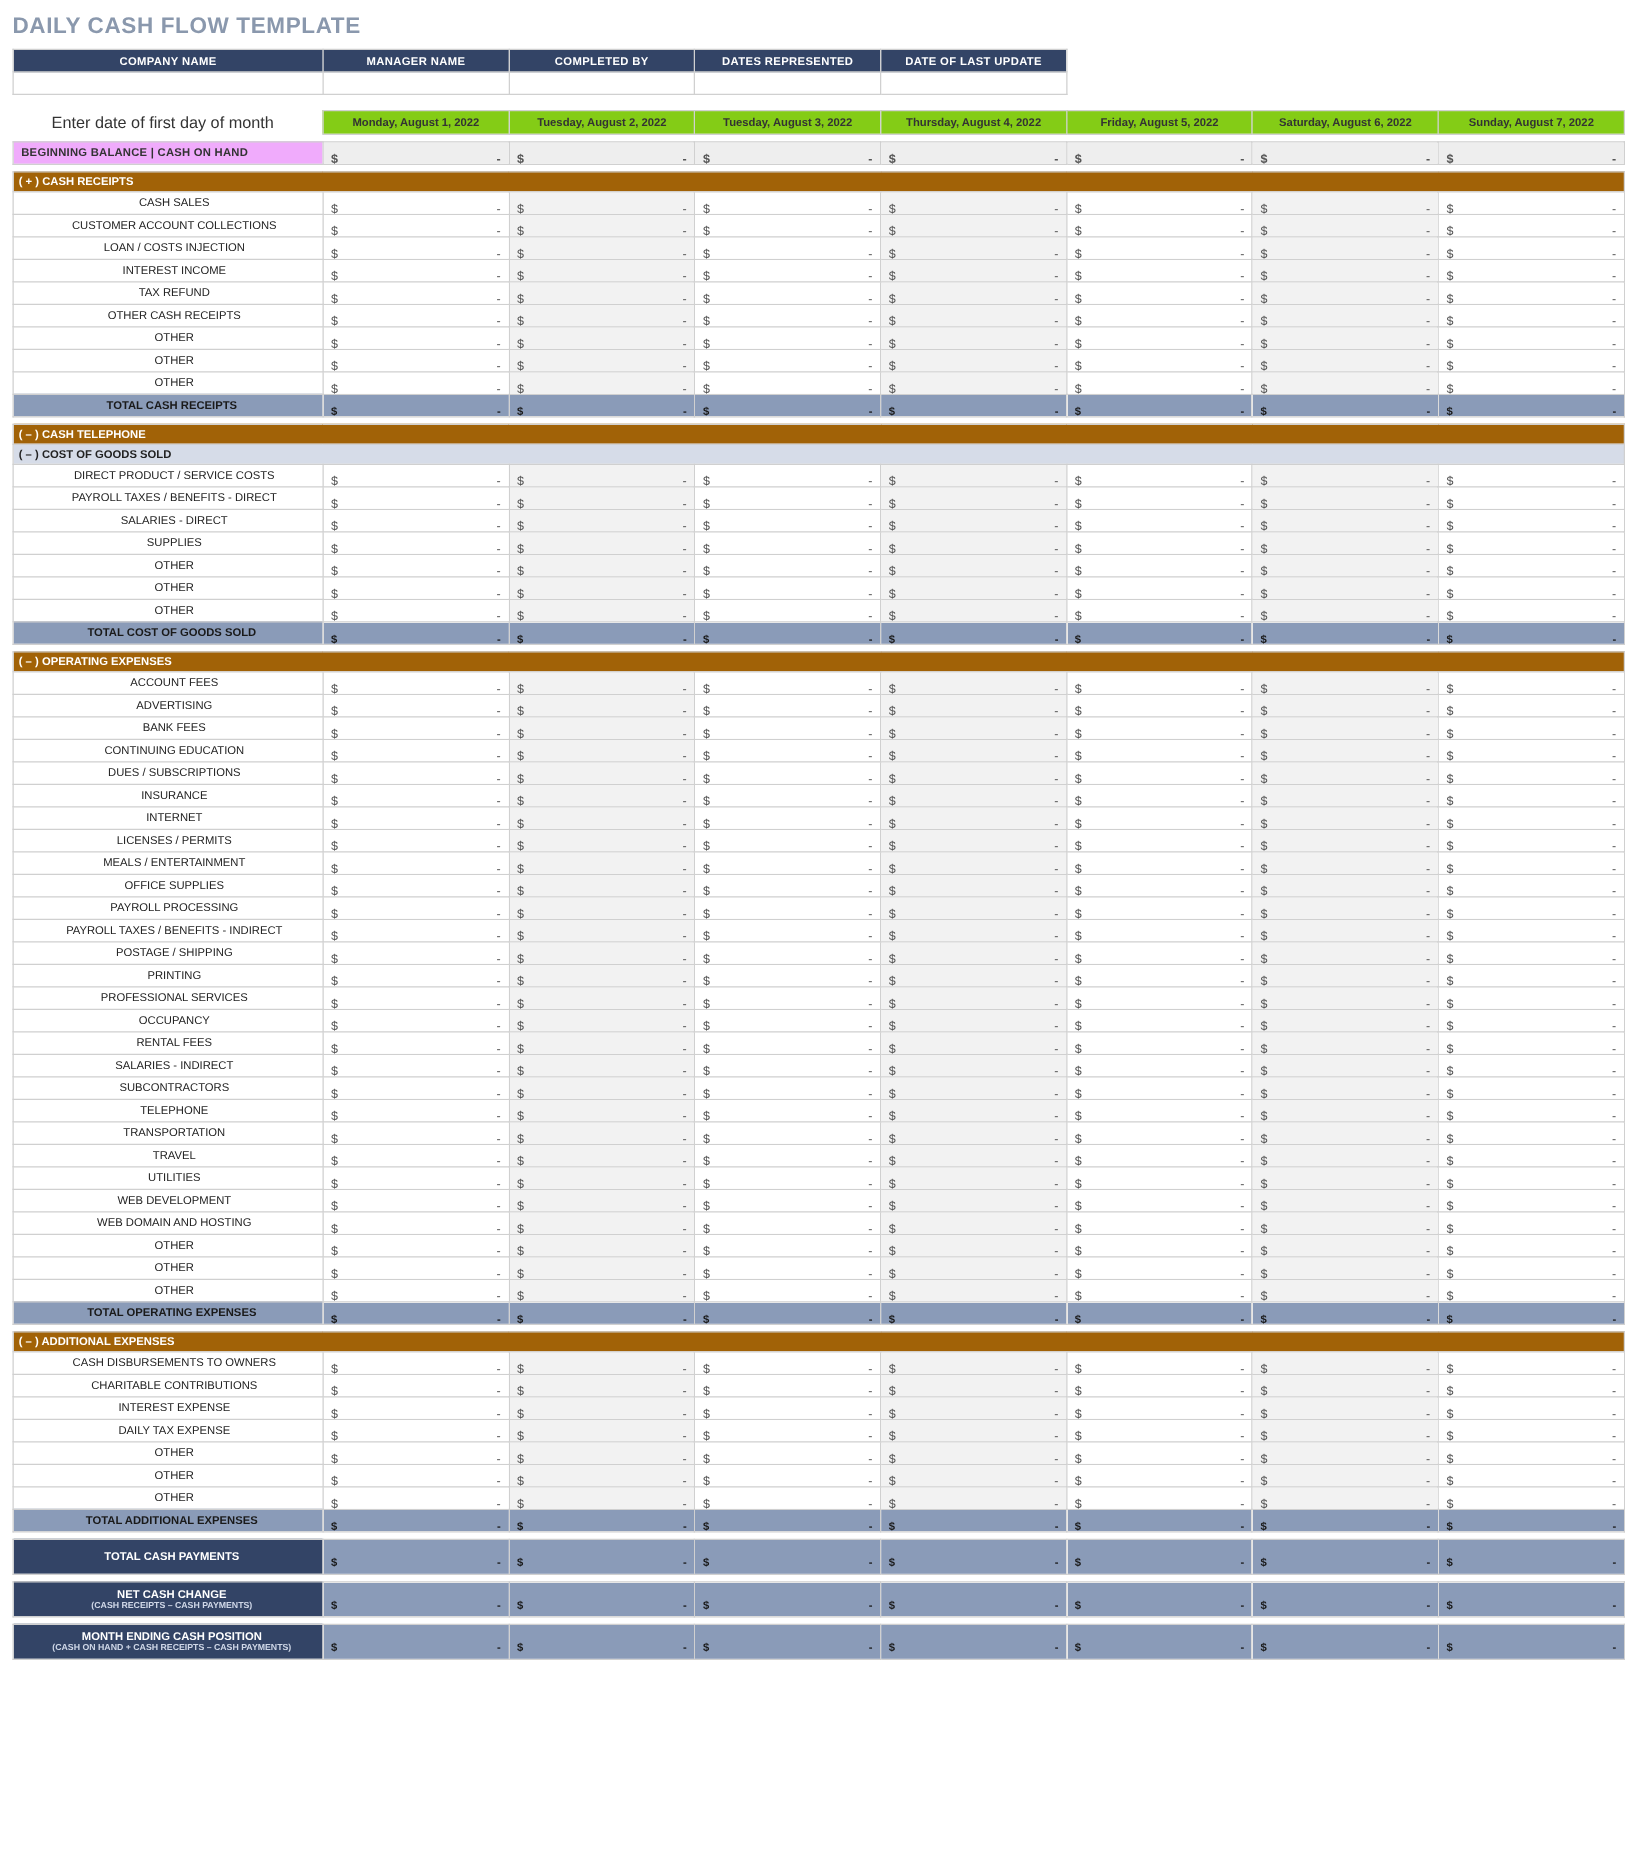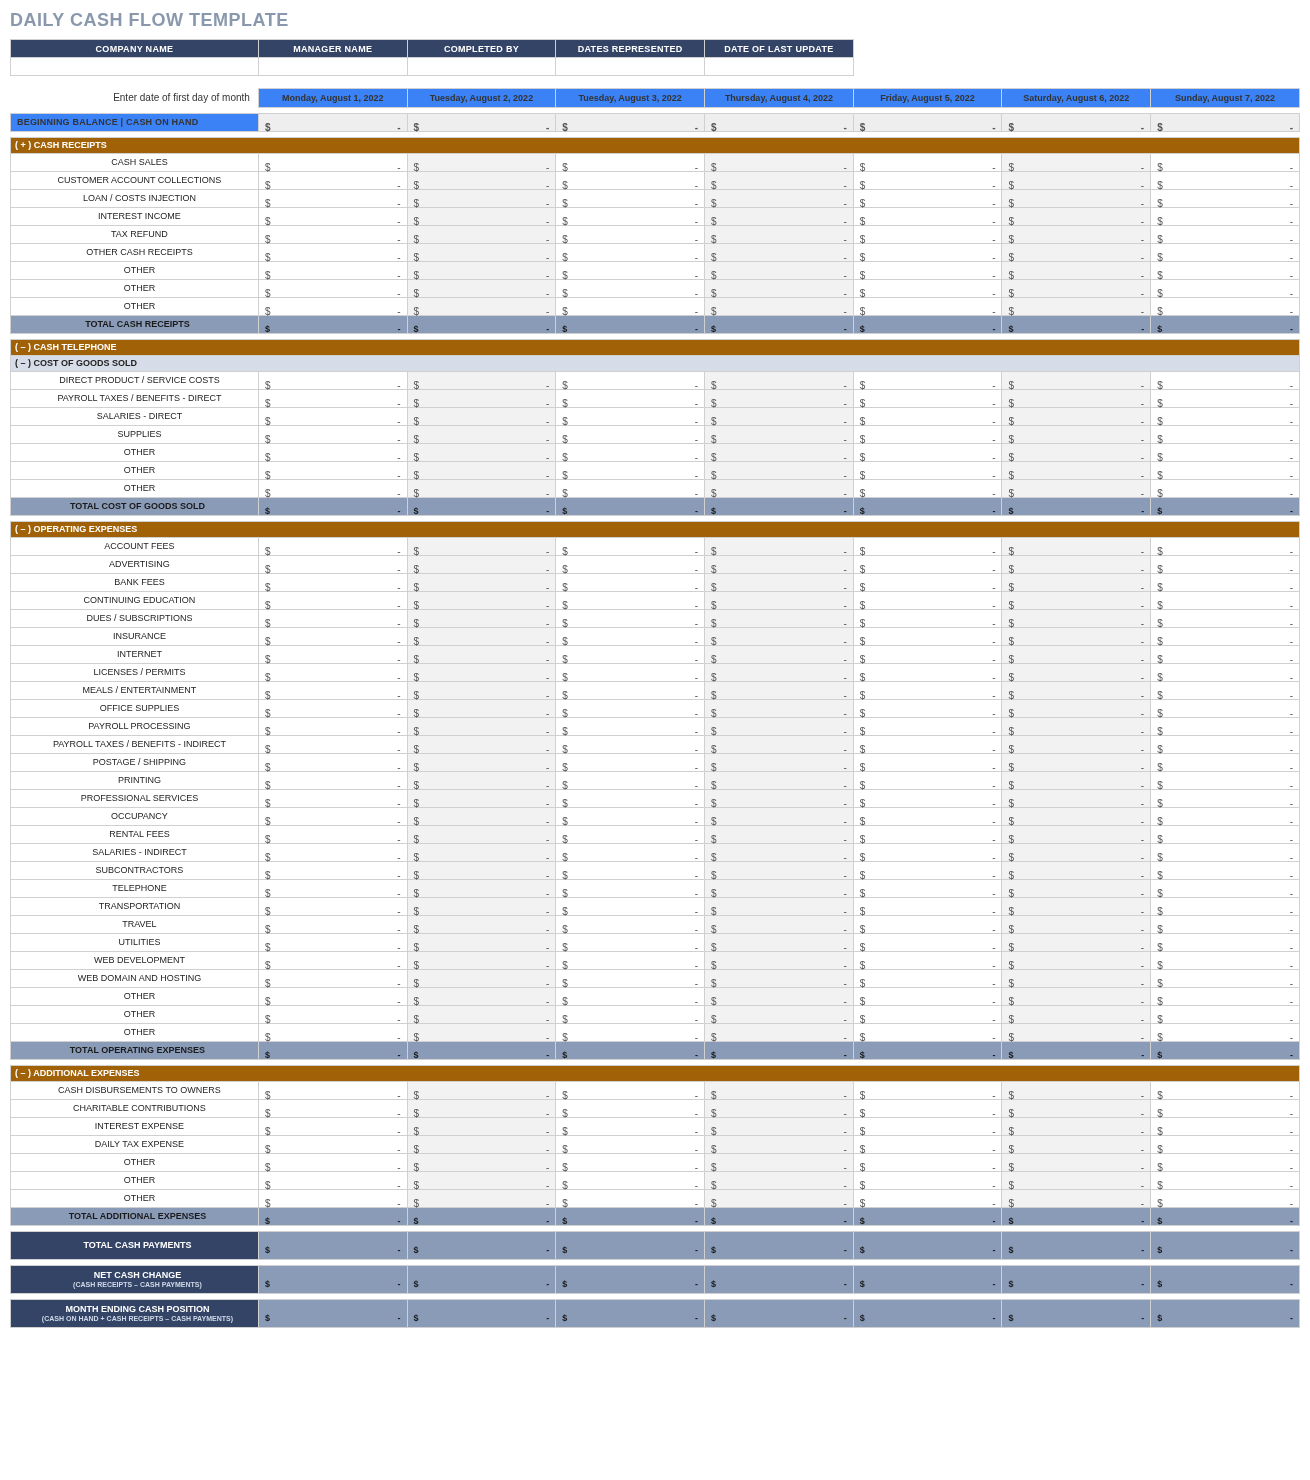--- a/index.html
+++ b/index.html
@@ -34,36 +34,36 @@
     height: 16px;
     letter-spacing: 0.3px;
   }
   .info-input {
     background: #ffffff;
     height: 18px;
   }
 
   
   .date-label {
-    text-align: right;
+    text-align: center;
     padding-right: 8px;
     border: none !important;
-    font-size: 10px;
+    font-size: 13px;
     color: #333;
   }
   .date-cell {
-    background: #3b82f6;
+    background: #84cc16;
     text-align: center;
     font-weight: 700;
     font-size: 9px;
     padding: 4px 0;
   }
 
   
-  .begin-row td { background: #3b82f6; font-weight: 700; }
+  .begin-row td { background: #f0abfc; font-weight: 700; }
   .begin-label { padding-left: 6px; font-size: 9px; letter-spacing: 0.2px; }
 
   
   .section-header td {
     background: #a16207;
     color: #ffffff;
     font-weight: 700;
     font-size: 9px;
     padding-left: 4px;
     height: 16px;

